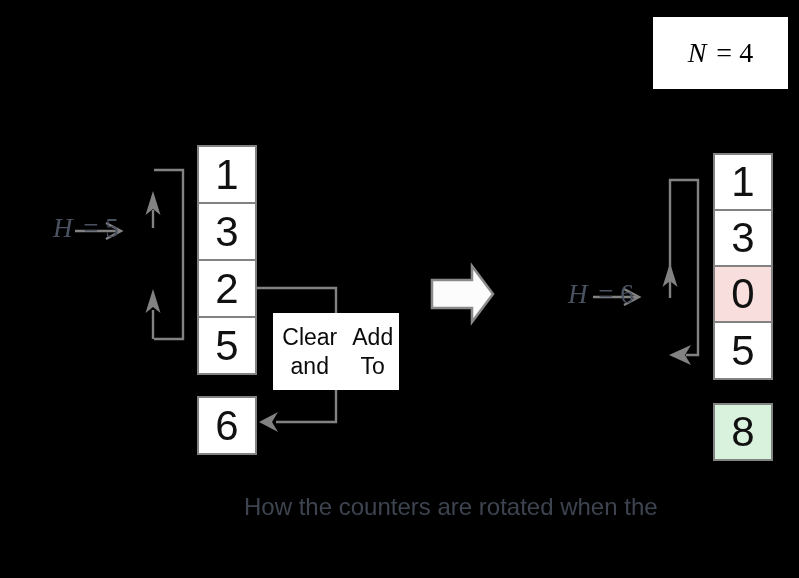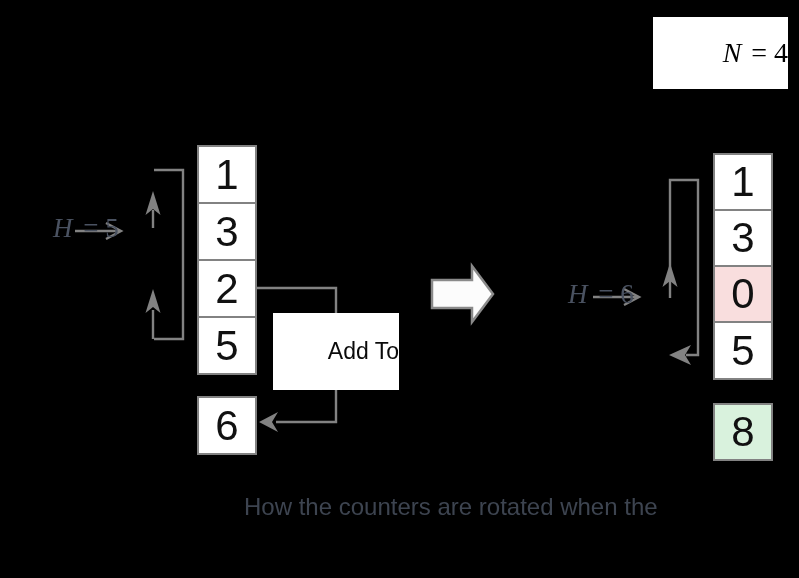--- a/index.html
+++ b/index.html
@@ -19,21 +19,21 @@
     display:flex;align-items:center;justify-content:center;
     font-size:42px;color:var(--digit,#111);
     font-family:"Liberation Sans",sans-serif;
   }
   .cell.pink{background:var(--pink,#f9dede);}
   .cell.green{background:var(--green,#d9f2dd);}
 
   .whitebox{
     position:absolute;z-index:3;box-sizing:border-box;
     background:var(--cell-bg,#fff);
-    display:flex;flex-direction:column;align-items:flex-end;justify-content:center;
+    display:flex;flex-direction:row;align-items:center;justify-content:center;
   }
   .params-box{
     left:653px;top:17px;width:135px;height:72px;
     font-family:"Liberation Serif",serif;font-size:28px;color:#000;
   }
   .params-box .row{line-height:34px;white-space:nowrap;}
   .params-box .var{font-style:italic;}
   .params-box .eq{margin-left:0.35em;}
 
   .action-box{
@@ -105,20 +105,21 @@
 
   <div>
     <div class="cell" style="left:197px;top:145px;height:59px;">1</div>
     <div class="cell" style="left:197px;top:202px;height:59px;">3</div>
     <div class="cell" style="left:197px;top:259px;height:59px;">2</div>
     <div class="cell" style="left:197px;top:316px;height:59px;">5</div>
     <div class="cell" style="left:197px;top:396px;height:59px;">6</div>
   </div>
 
   <div class="whitebox action-box">
+    <div>Clear and</div>
     <div>Add To</div>
   </div>
 
   <div class="mathlabel" style="left:524px;top:279px;">
     <span class="var">H</span><span class="eq">= 6</span>
   </div>
 
   <div>
     <div class="cell" style="left:713px;top:153px;height:58px;">1</div>
     <div class="cell" style="left:713px;top:209px;height:58px;">3</div>

